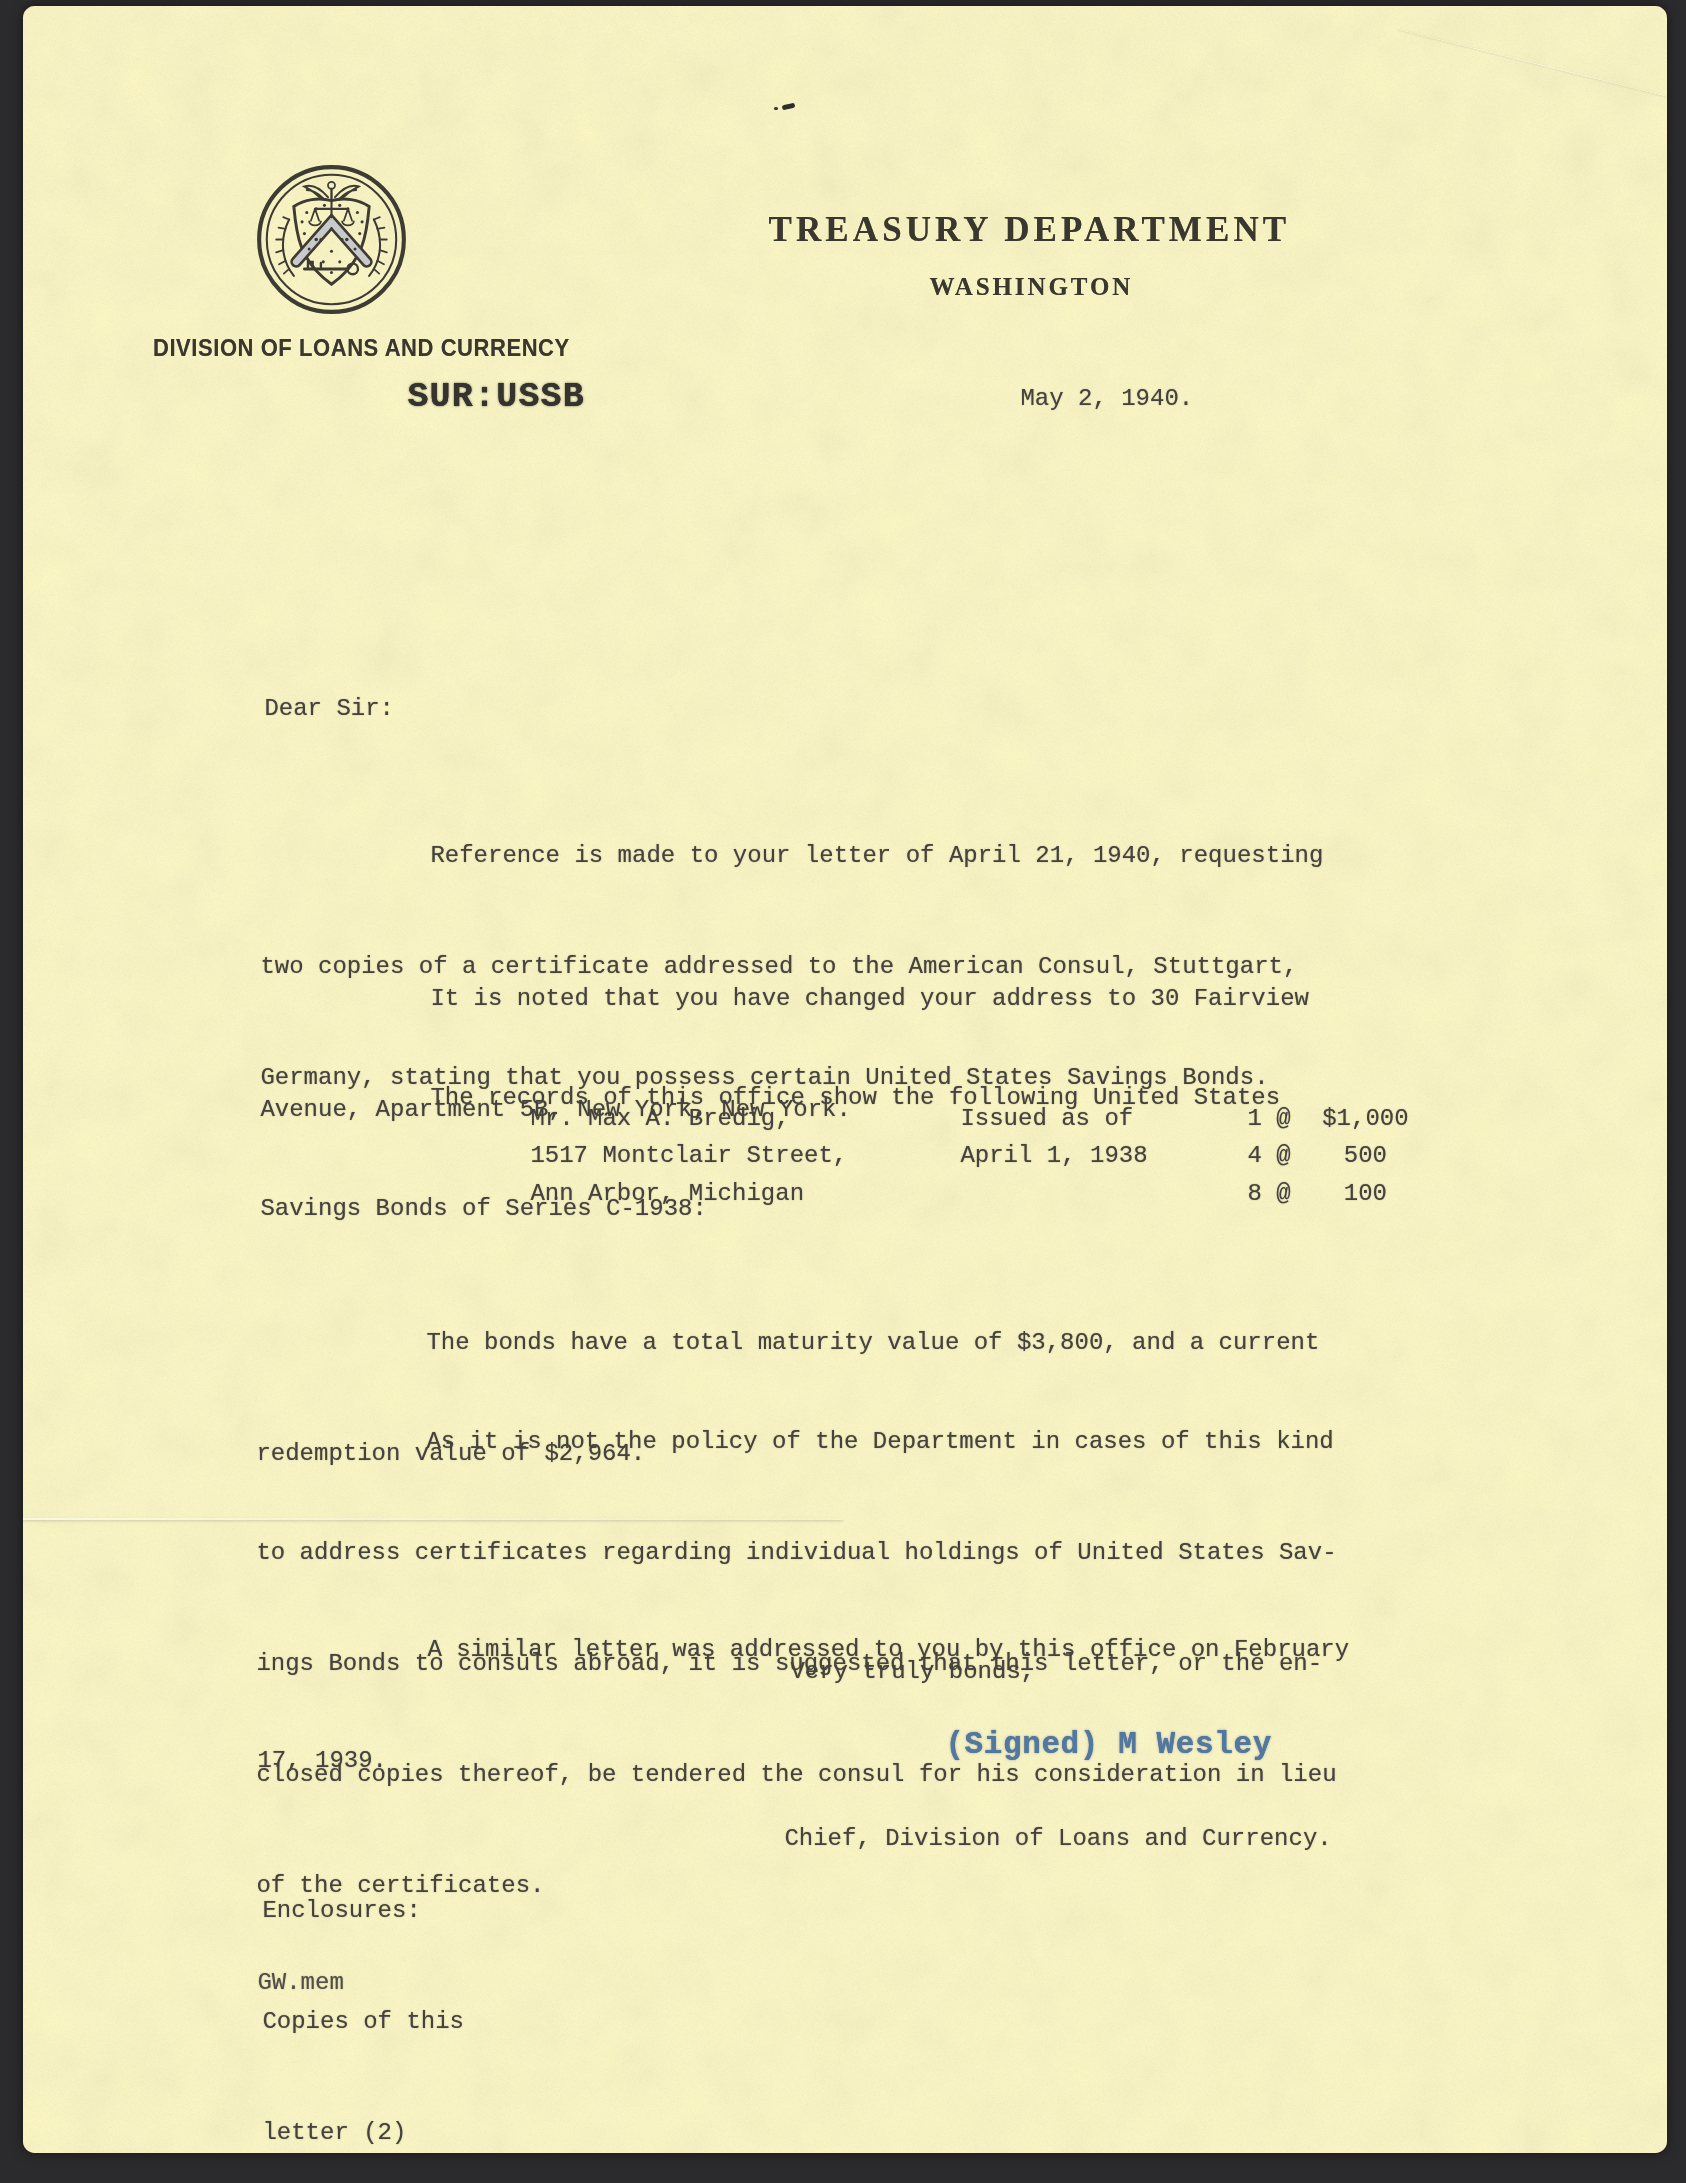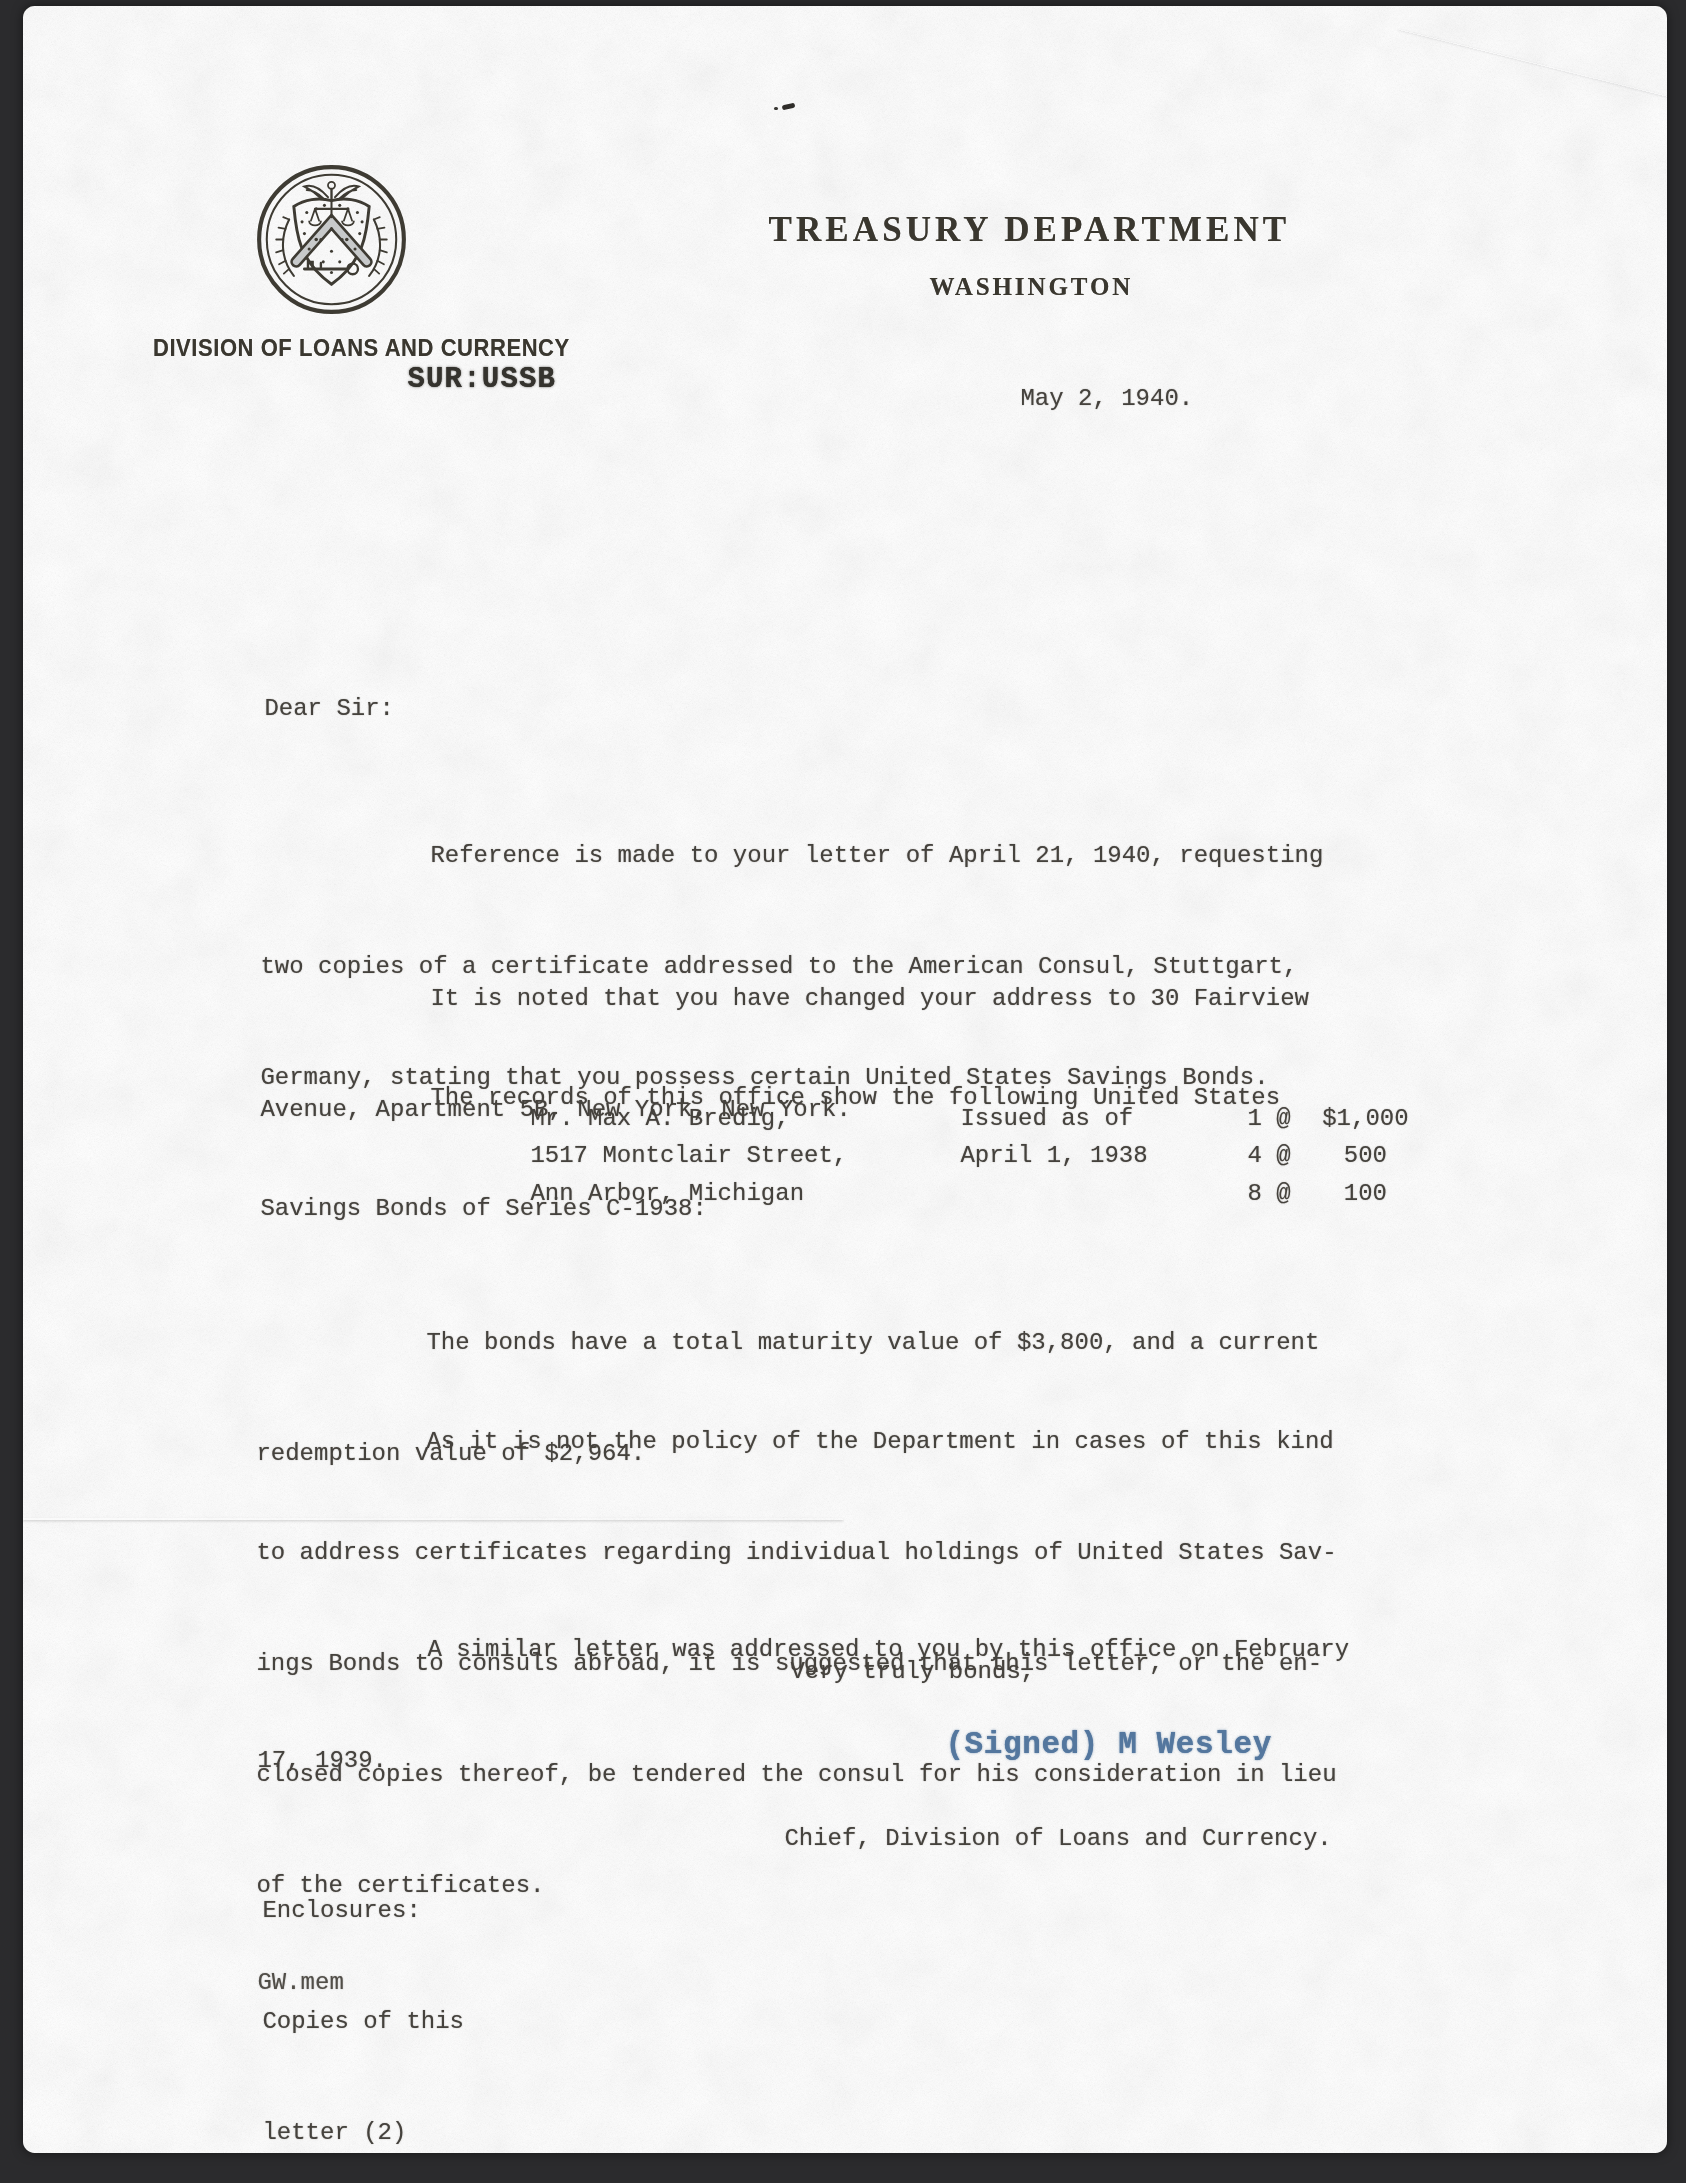--- a/index.html
+++ b/index.html
@@ -1,36 +1,36 @@
 <!DOCTYPE html>
 <html style="font-size:9.4px"><head>
 <meta charset="utf-8">
 <style>
   html,body{margin:0;padding:0;background:#2b2b2d;}
   .stage{position:relative;width:1687px;height:2183px;background:#2b2b2d;overflow:hidden;
          font-family:"Liberation Mono", monospace;}
-  .paper{position:absolute;left:23.4px;top:5.9px;width:1644px;height:2147px;background:#ffffff;
+  .paper{position:absolute;left:23.4px;top:5.9px;width:1644px;height:2147px;background:#fef9c3;
          border-radius:11.7px;overflow:hidden;box-shadow:0 0 10.5px rgba(0,0,0,.5);}
   .tex{position:absolute;left:0;top:0;width:100%;height:100%;pointer-events:none;}
   
   .type{position:absolute;color:#45423d;font-size:24px;line-height:37px;white-space:pre;
         text-shadow:0 0 1.2px rgba(72,68,62,.55);}
   .line{display:block;}
   .fl{padding-left:170px;}
   
   .dept{position:absolute;top:204px;left:1006px;transform:translateX(-50%);
         font-family:"Liberation Serif", serif;font-weight:bold;font-size:35px;letter-spacing:4.1px;
         color:#3a372f;white-space:nowrap;text-shadow:0 0 0.6px rgba(58,55,47,.6);}
   .city{position:absolute;top:267px;left:1008px;transform:translateX(-50%);
         font-family:"Liberation Serif", serif;font-weight:bold;font-size:25px;letter-spacing:2.9px;
         color:#3a372f;white-space:nowrap;text-shadow:0 0 0.6px rgba(58,55,47,.6);}
   .division{position:absolute;top:329px;left:130px;font-family:"Liberation Sans", sans-serif;
         font-weight:bold;font-size:23.4px;letter-spacing:0.6px;color:#3a372f;transform:scaleX(.94);
         transform-origin:left center;white-space:nowrap;text-shadow:0 0 0.6px rgba(58,55,47,.5);}
-  .surstamp{position:absolute;top:357px;left:384px;font-weight:bold;font-size:29px;color:#35332e;
+  .surstamp{position:absolute;top:371px;left:384px;font-weight:bold;font-size:35px;color:#35332e;
         text-shadow:0 0 2.3px rgba(53,51,46,.8), 0 0 0.6px rgba(53,51,46,.9);letter-spacing:1.2px;}
   .dateline{position:absolute;top:374px;left:997px;}
   
   .recipient{top:505px;left:249px;}
   .salutation{top:684px;left:241px;}
   .p1{top:757px;left:237px;}
   .p2{top:900px;left:237px;}
   .p3{top:999px;left:237px;}
   .p4{top:1244px;left:233px;}
   .p5{top:1343px;left:233px;}

